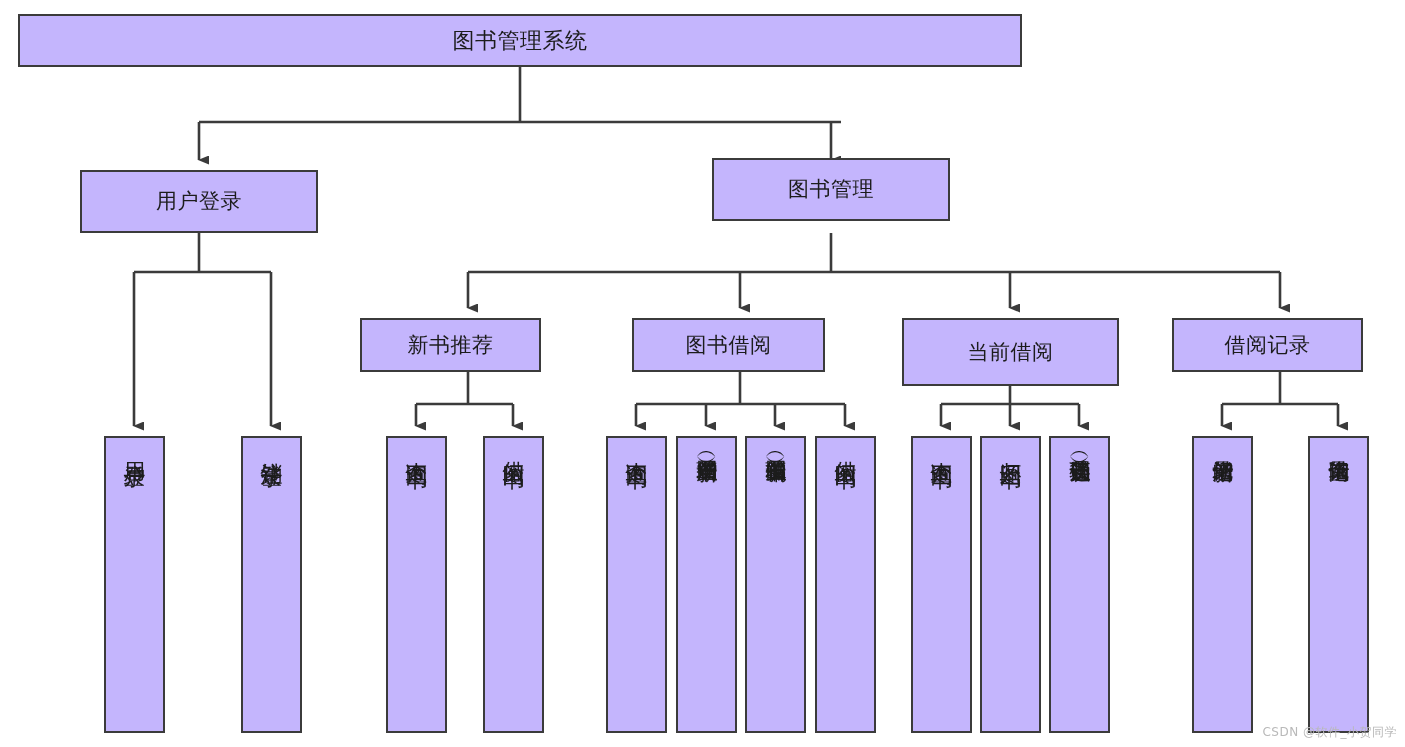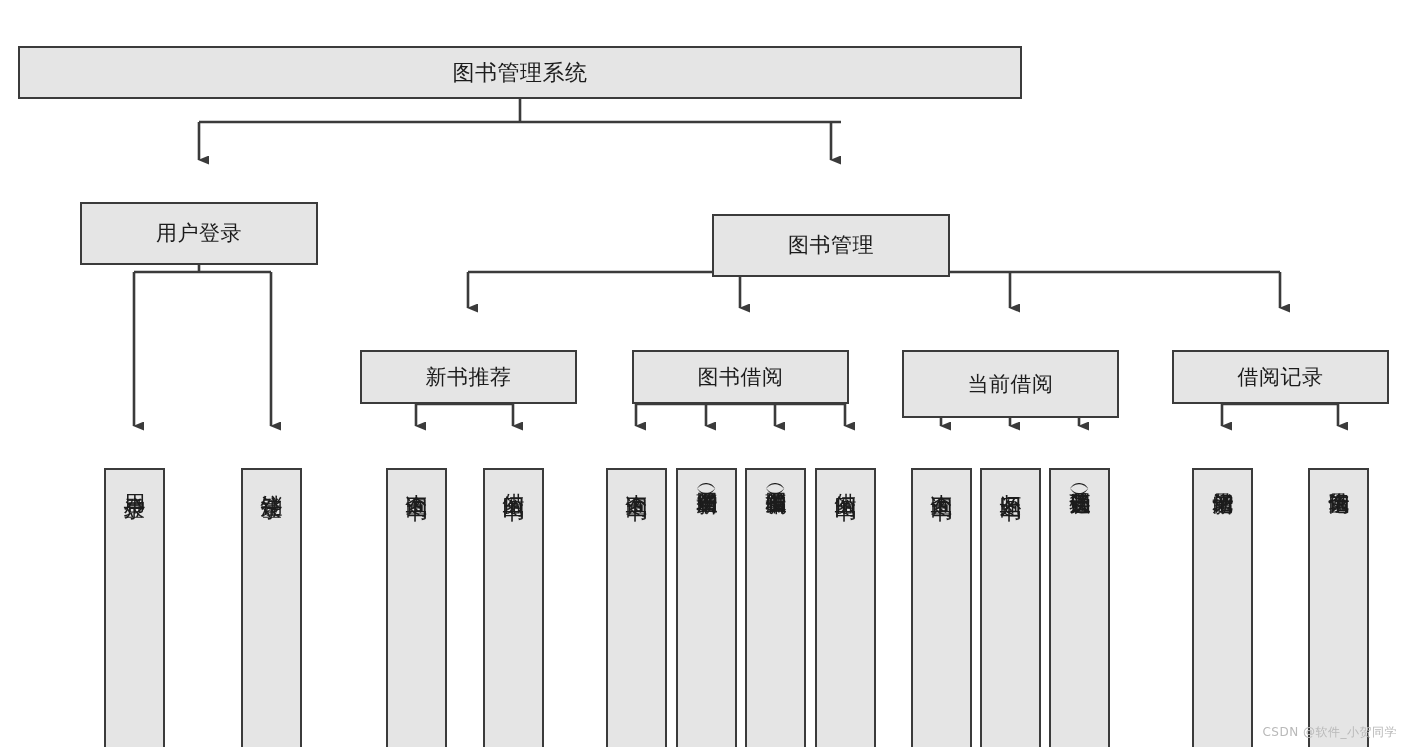--- a/index.html
+++ b/index.html
@@ -21,27 +21,26 @@
   #connector-layer {
     position: absolute;
     left: 0;
     top: 0;
     width: 1405px;
     height: 747px;
   }
   .node {
     position: absolute;
     box-sizing: border-box;
-    background: #e5e5e5;
+    background: #c4b5fd;
     border: 2px solid #3b3b3b;
     display: flex;
     align-items: center;
     justify-content: center;
     z-index: 2;
-    margin-top: 32px;
   }
   .node-label {
     color: #1c1c1c;
     letter-spacing: 0.5px;
     white-space: nowrap;
     line-height: 1.15;
   }
   
   .node.horiz .node-label {
     font-size: 21px;
@@ -133,34 +132,34 @@
     </g>
   </svg>
 
   <div class="node horiz root" style="left:18px; top:14px; width:1004px; height:53px;">
     <span class="node-label">图书管理系统</span>
   </div>
 
   <div class="node horiz" style="left:80px; top:170px; width:238px; height:63px;">
     <span class="node-label">用户登录</span>
   </div>
-  <div class="node horiz" style="left:712px; top:182px; width:238px; height:63px;">
+  <div class="node horiz" style="left:712px; top:158px; width:238px; height:63px;">
     <span class="node-label">图书管理</span>
   </div>
 
-  <div class="node horiz" style="left:360px; top:318px; width:217px; height:54px;">
+  <div class="node horiz" style="left:360px; top:318px; width:181px; height:54px;">
     <span class="node-label">新书推荐</span>
   </div>
-  <div class="node horiz" style="left:632px; top:318px; width:217px; height:54px;">
+  <div class="node horiz" style="left:632px; top:318px; width:193px; height:54px;">
     <span class="node-label">图书借阅</span>
   </div>
   <div class="node horiz" style="left:902px; top:318px; width:217px; height:68px;">
     <span class="node-label">当前借阅</span>
   </div>
-  <div class="node horiz" style="left:1172px; top:318px; width:217px; height:54px;">
+  <div class="node horiz" style="left:1172px; top:318px; width:191px; height:54px;">
     <span class="node-label">借阅记录</span>
   </div>
 
   <div class="node vert" style="left:104px; top:436px; width:61px; height:297px;">
     <span class="node-label">用户登录</span>
   </div>
   <div class="node vert" style="left:241px; top:436px; width:61px; height:297px;">
     <span class="node-label">注销登录</span>
   </div>
 

